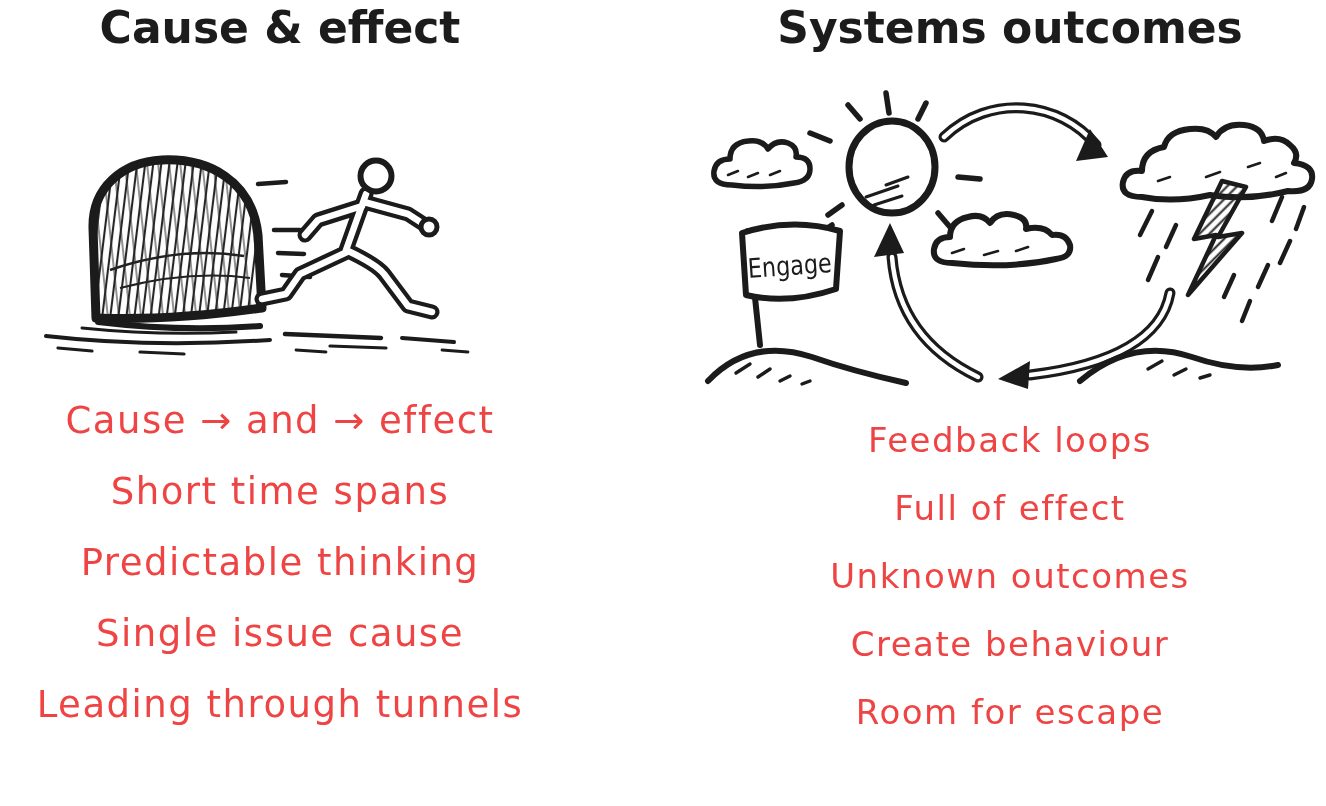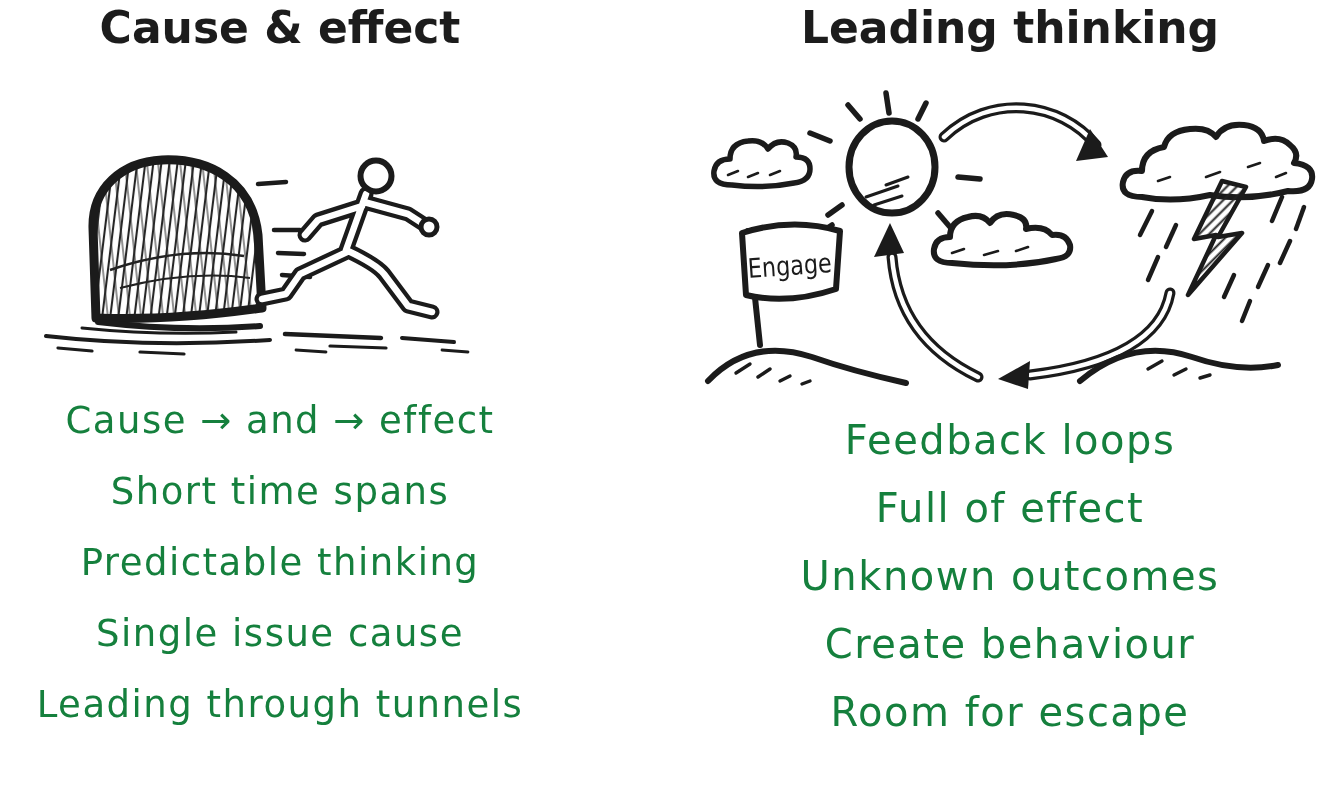--- a/index.html
+++ b/index.html
@@ -20,23 +20,23 @@
   .illu-left{left:30px;top:150px;}
   .illu-right{left:-4px;top:85px;}
   .sketch-list{
     position:absolute;left:0;right:0;margin:0;padding:0;list-style:none;
     text-align:center;
   }
   .list-left{top:385px;}
   .list-right{top:406px;}
   .sketch-list li{
     height:71px;display:flex;align-items:center;justify-content:center;
-    font-size:37px;letter-spacing:1.5px;white-space:nowrap;color:#15803d;
-  }
-  .list-right li{height:68px;font-size:40px;}
+    font-size:37px;letter-spacing:1.5px;white-space:nowrap;color:#ef4444;
+  }
+  .list-right li{height:68px;font-size:34px;}
   svg{display:block;}
   .flag-text{font-family:"DejaVu Sans","Liberation Sans",sans-serif;font-size:27px;fill:#1b1b1b;}
 </style>
 </head>
 <body>
 
 <div class="col col-left">
   <h1 class="sketch-title">Cause &amp; effect</h1>
 
   <svg class="illustration illu-left" width="460" height="210" viewBox="0 0 460 210">
@@ -93,21 +93,21 @@
   <ul class="sketch-list list-left">
     <li>Cause → and → effect</li>
     <li>Short time spans</li>
     <li>Predictable thinking</li>
     <li>Single issue cause</li>
     <li>Leading through tunnels</li>
   </ul>
 </div>
 
 <div class="col col-right">
-  <h1 class="sketch-title">Leading thinking</h1>
+  <h1 class="sketch-title">Systems outcomes</h1>
 
   <svg class="illustration illu-right" width="640" height="312" viewBox="0 0 640 312">
     <defs>
       <pattern id="hatch45" patternUnits="userSpaceOnUse" width="7" height="7" patternTransform="rotate(45)">
         <path d="M3.5,-1 L3.5,9" stroke="#222" stroke-width="2"></path>
       </pattern>
     </defs>
 
     <g>
       <path d="M42,100 Q22,100 24,86 Q26,74 40,74 Q40,58 58,56 Q72,54 78,64 Q86,54 98,58 Q108,62 106,72 Q120,72 120,84 Q120,96 104,98 Q74,104 42,100 Z" fill="#fff" stroke="#1b1b1b" stroke-width="5.5" stroke-linejoin="round"></path>

